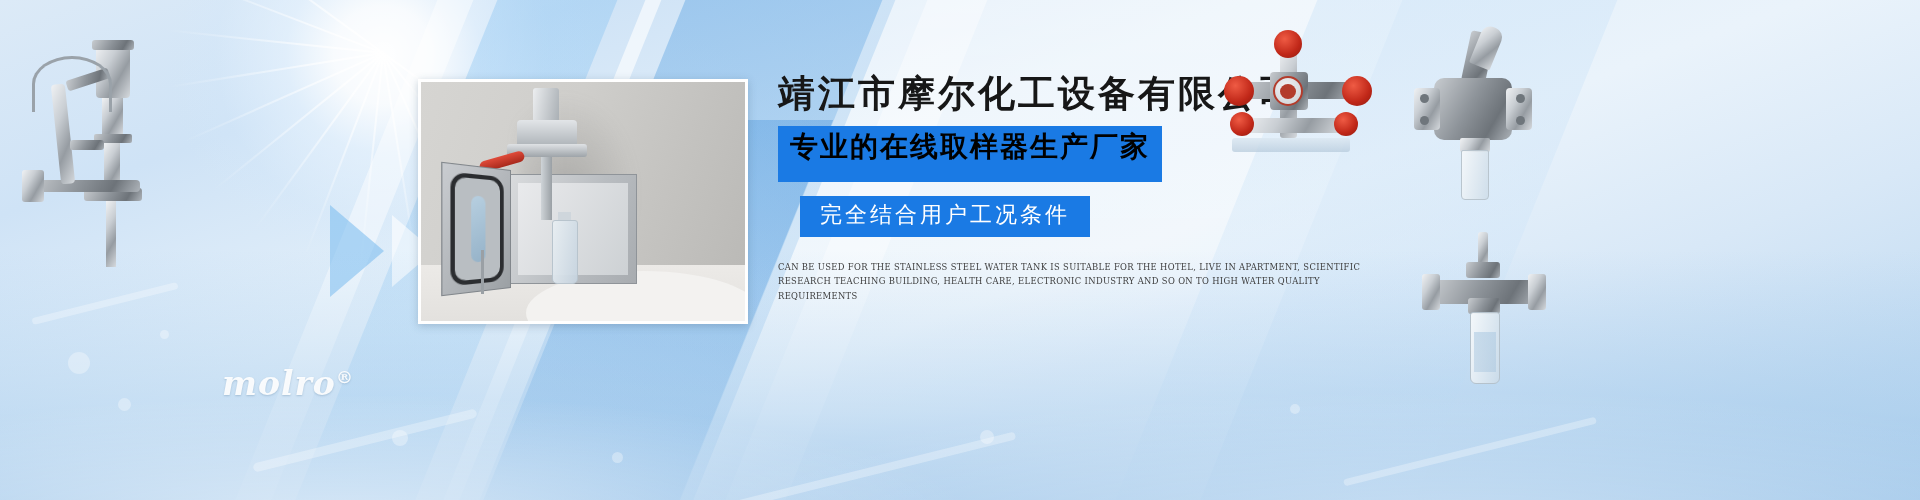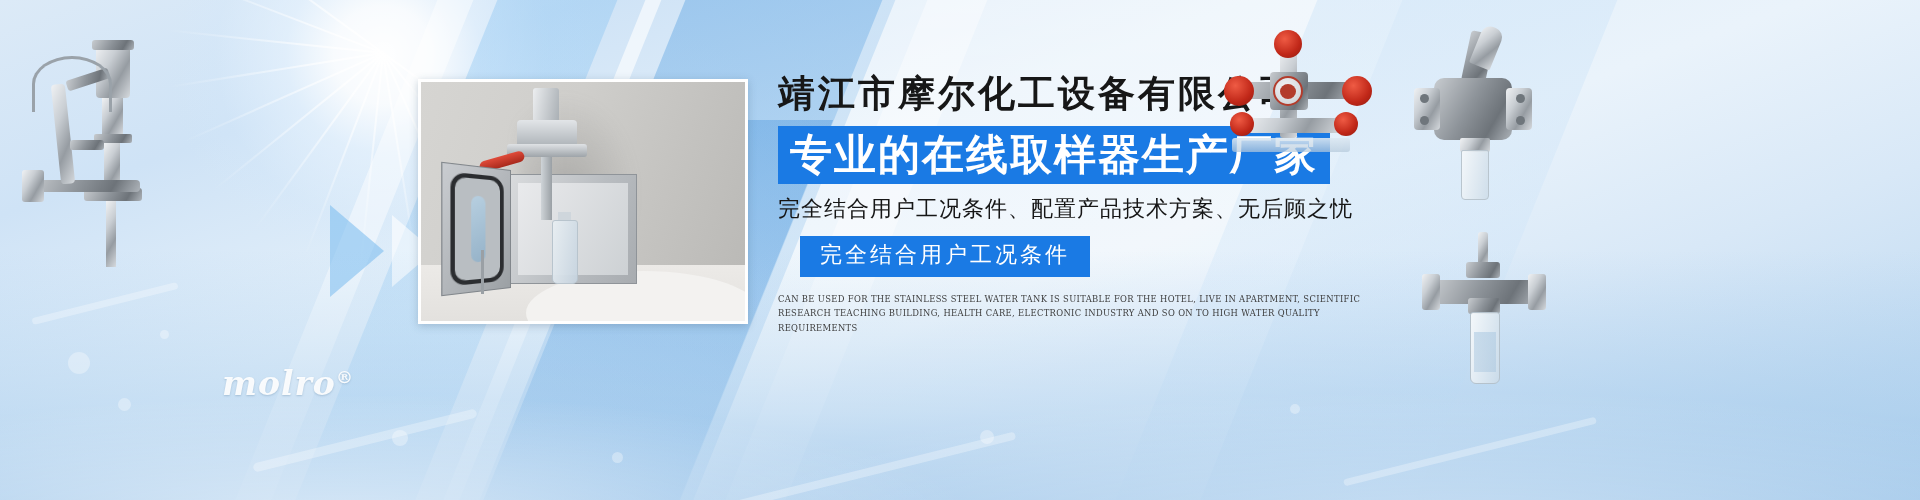--- a/index.html
+++ b/index.html
@@ -123,25 +123,25 @@
     font-size:37px;
     letter-spacing:3px;
     color:#171717;
     white-space:nowrap;
     line-height:1.15;
   }
   #slogan-main {
     display:inline-block;
     margin-top:11px;
     background:#1a7ae4;
-    color:#ffffff;
+    color:#000000;
     font-weight:700;
-    font-size:42px;
+    font-size:28px;
     letter-spacing:2px;
-    padding:6px 12px 6px 12px;
+    padding:6px 12px 20px 12px;
     white-space:nowrap;
     line-height:1.1;
   }
   #slogan-sub {
     margin-top:12px;
     font-size:22px;
     color:#161616;
     letter-spacing:1px;
     white-space:nowrap;
     line-height:1.2;
@@ -152,21 +152,21 @@
     margin-left:22px;
     background:#1a7ae4;
     color:#ffffff;
     font-size:22px;
     letter-spacing:3px;
     padding:6px 20px 8px 20px;
     white-space:nowrap;
     line-height:1.2;
   }
   #english-desc {
-    margin-top:15px;
+    margin-top:23px;
     width:596px;
     font-family:"DejaVu Serif","Liberation Serif",serif;
     font-size:8.4px;
     line-height:1.75;
     letter-spacing:.35px;
     color:#3c3c3c;
     text-transform:uppercase;
   }
 
   
@@ -265,21 +265,20 @@
         <div class="ph-door-gasket">
           <div class="ph-door-win"></div>
         </div>
       </div>
     <div class="ph-tube"></div>
   </div>
 
   <div id="text-block">
     <div id="company-name">靖江市摩尔化工设备有限公司</div>
     <div><span id="slogan-main">专业的在线取样器生产厂家</span></div>
-    <div id="slogan-sub">完全结合用户工况条件、配置产品技术方案、无后顾之忧</div>
     <div><span id="slogan-custom">完全结合用户工况条件</span></div>
     <div id="english-desc">Can be used for the stainless steel water tank is suitable for the hotel, live in apartment, scientific research teaching building, health care, electronic industry and so on to high water quality requirements</div>
   </div>
 
   <div class="eq" style="left:1218px;top:32px;width:160px;height:118px;">
     <div class="eq metal-d" style="position:absolute;left:24px;top:50px;width:112px;height:17px;border-radius:3px"></div>
     <div class="eq metal" style="position:absolute;left:62px;top:14px;width:17px;height:92px;border-radius:3px"></div>
     <div class="eq metal-d" style="position:absolute;left:52px;top:40px;width:38px;height:38px;border-radius:4px"></div>
     <div class="eq metal" style="position:absolute;left:24px;top:86px;width:100px;height:15px;border-radius:3px"></div>
     <div class="red-wheel" style="position:absolute;left:6px;top:44px;width:30px;height:30px"></div>

